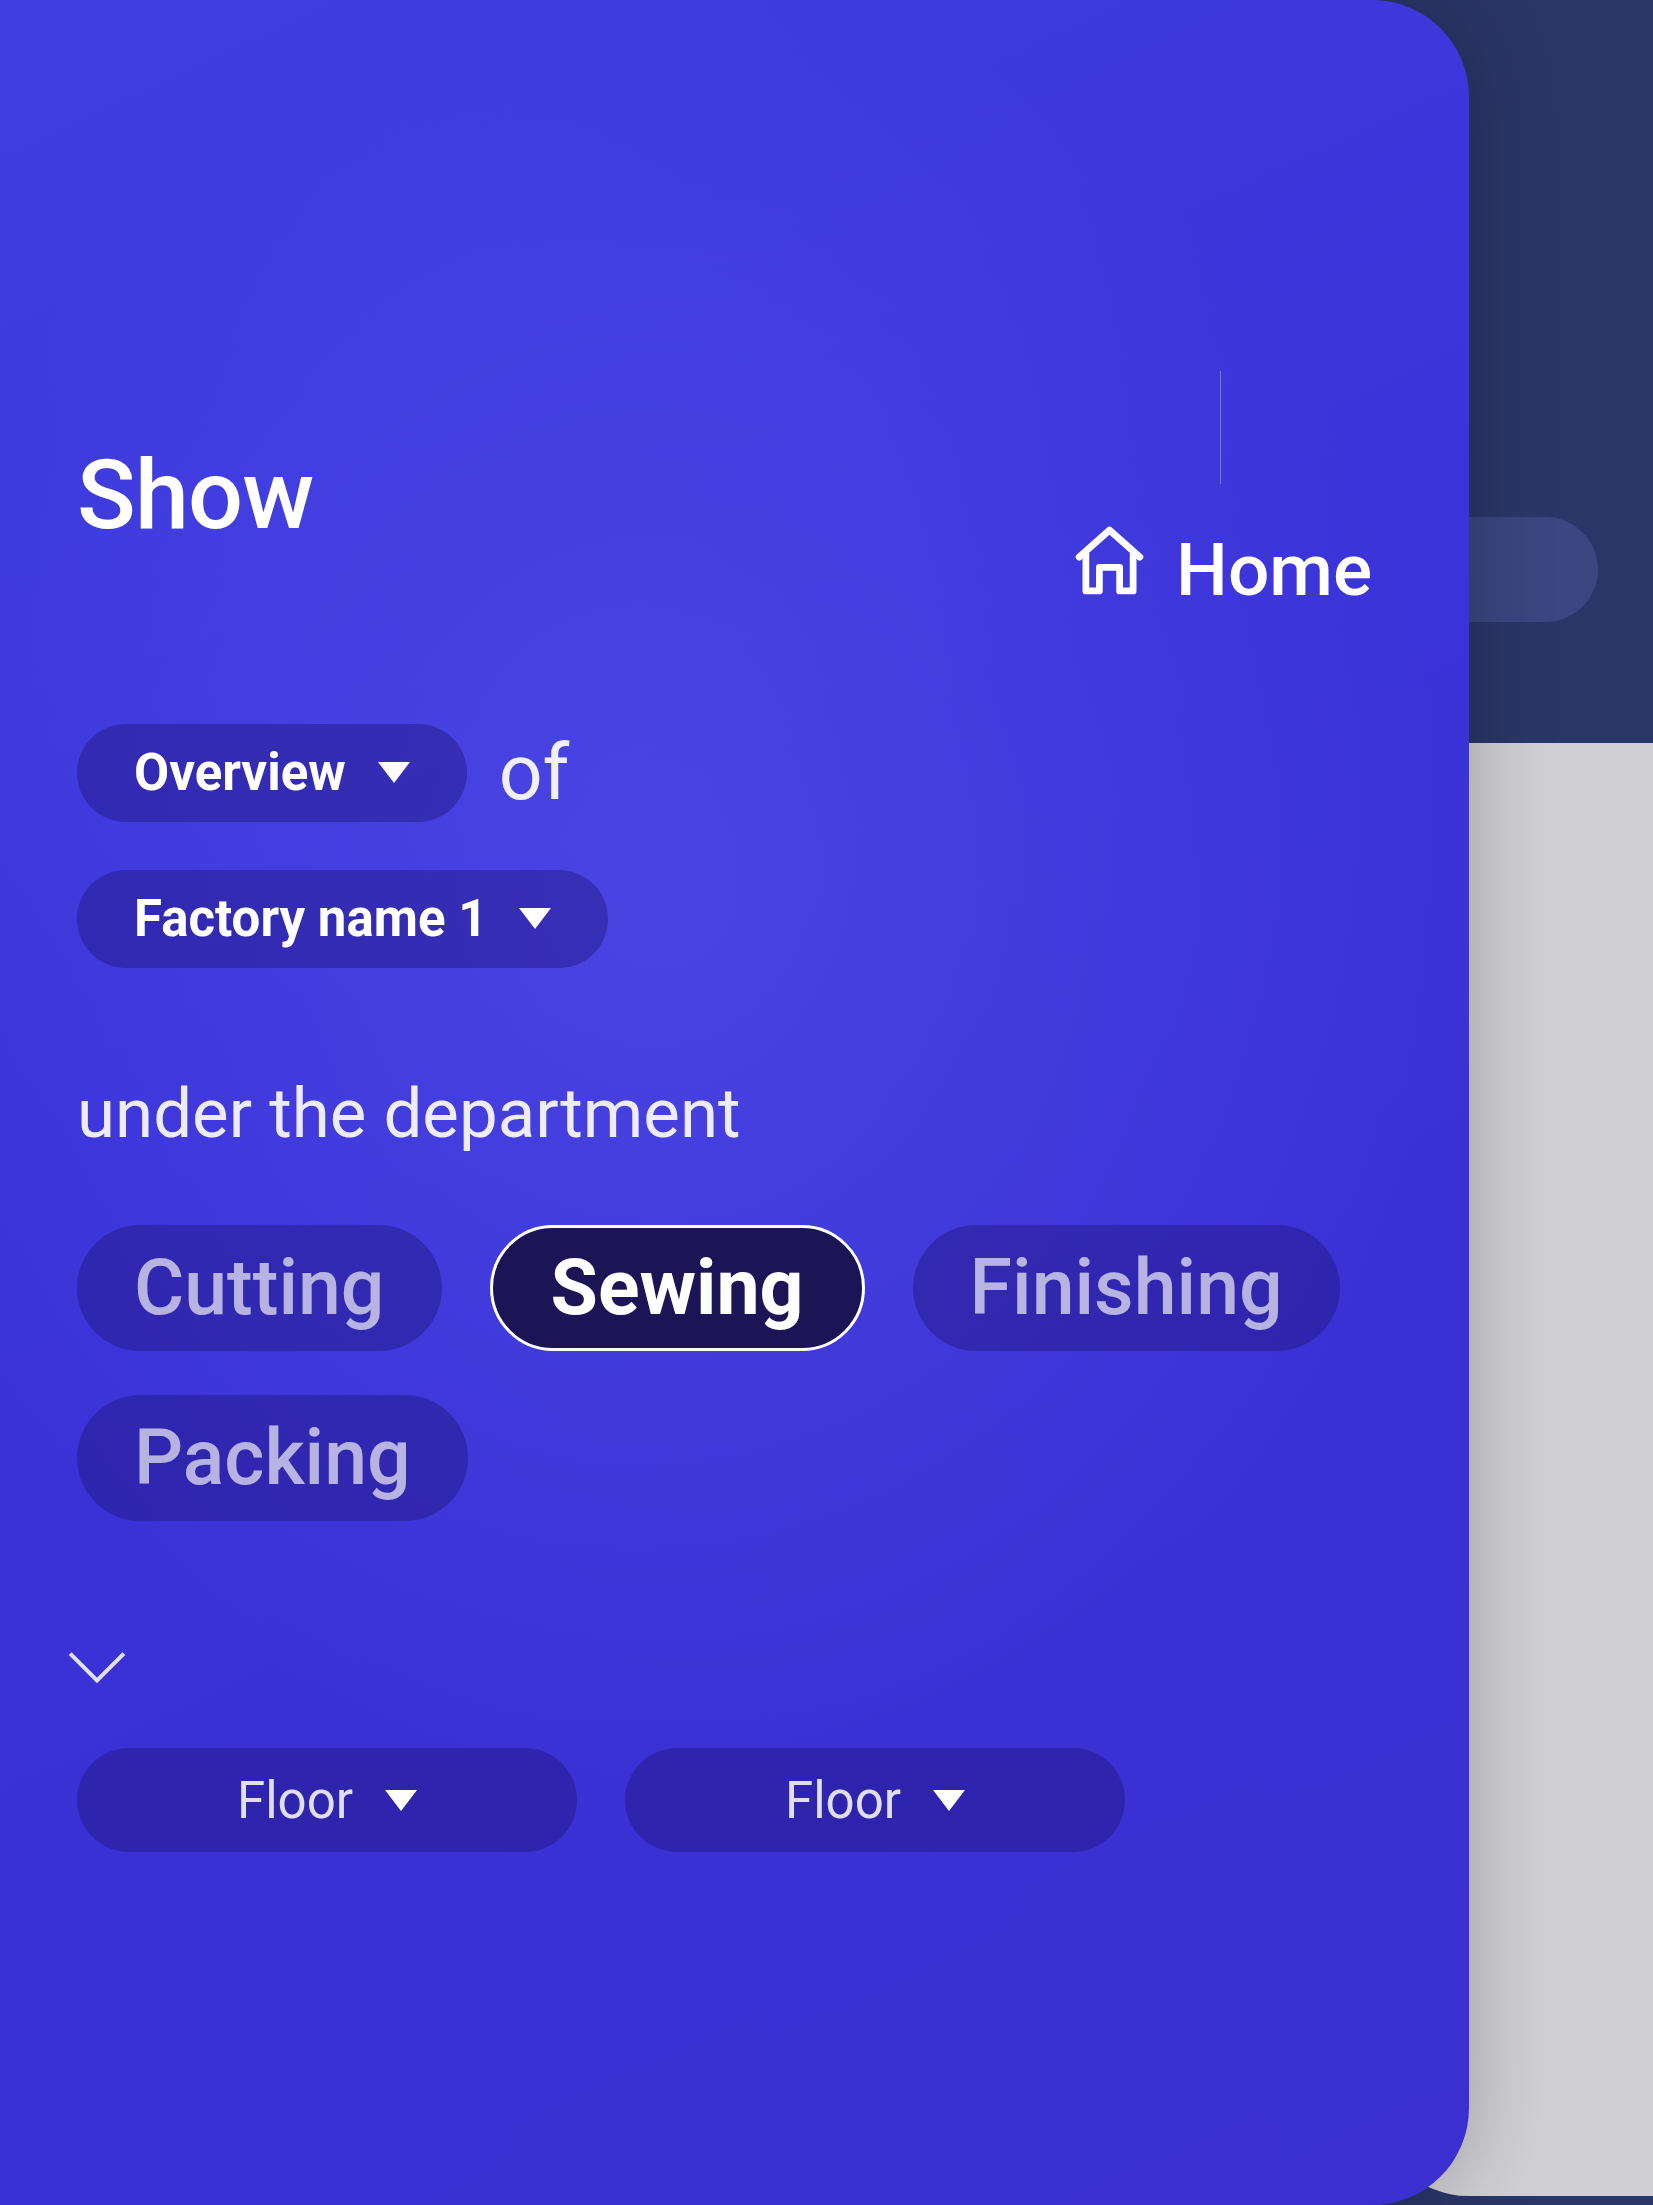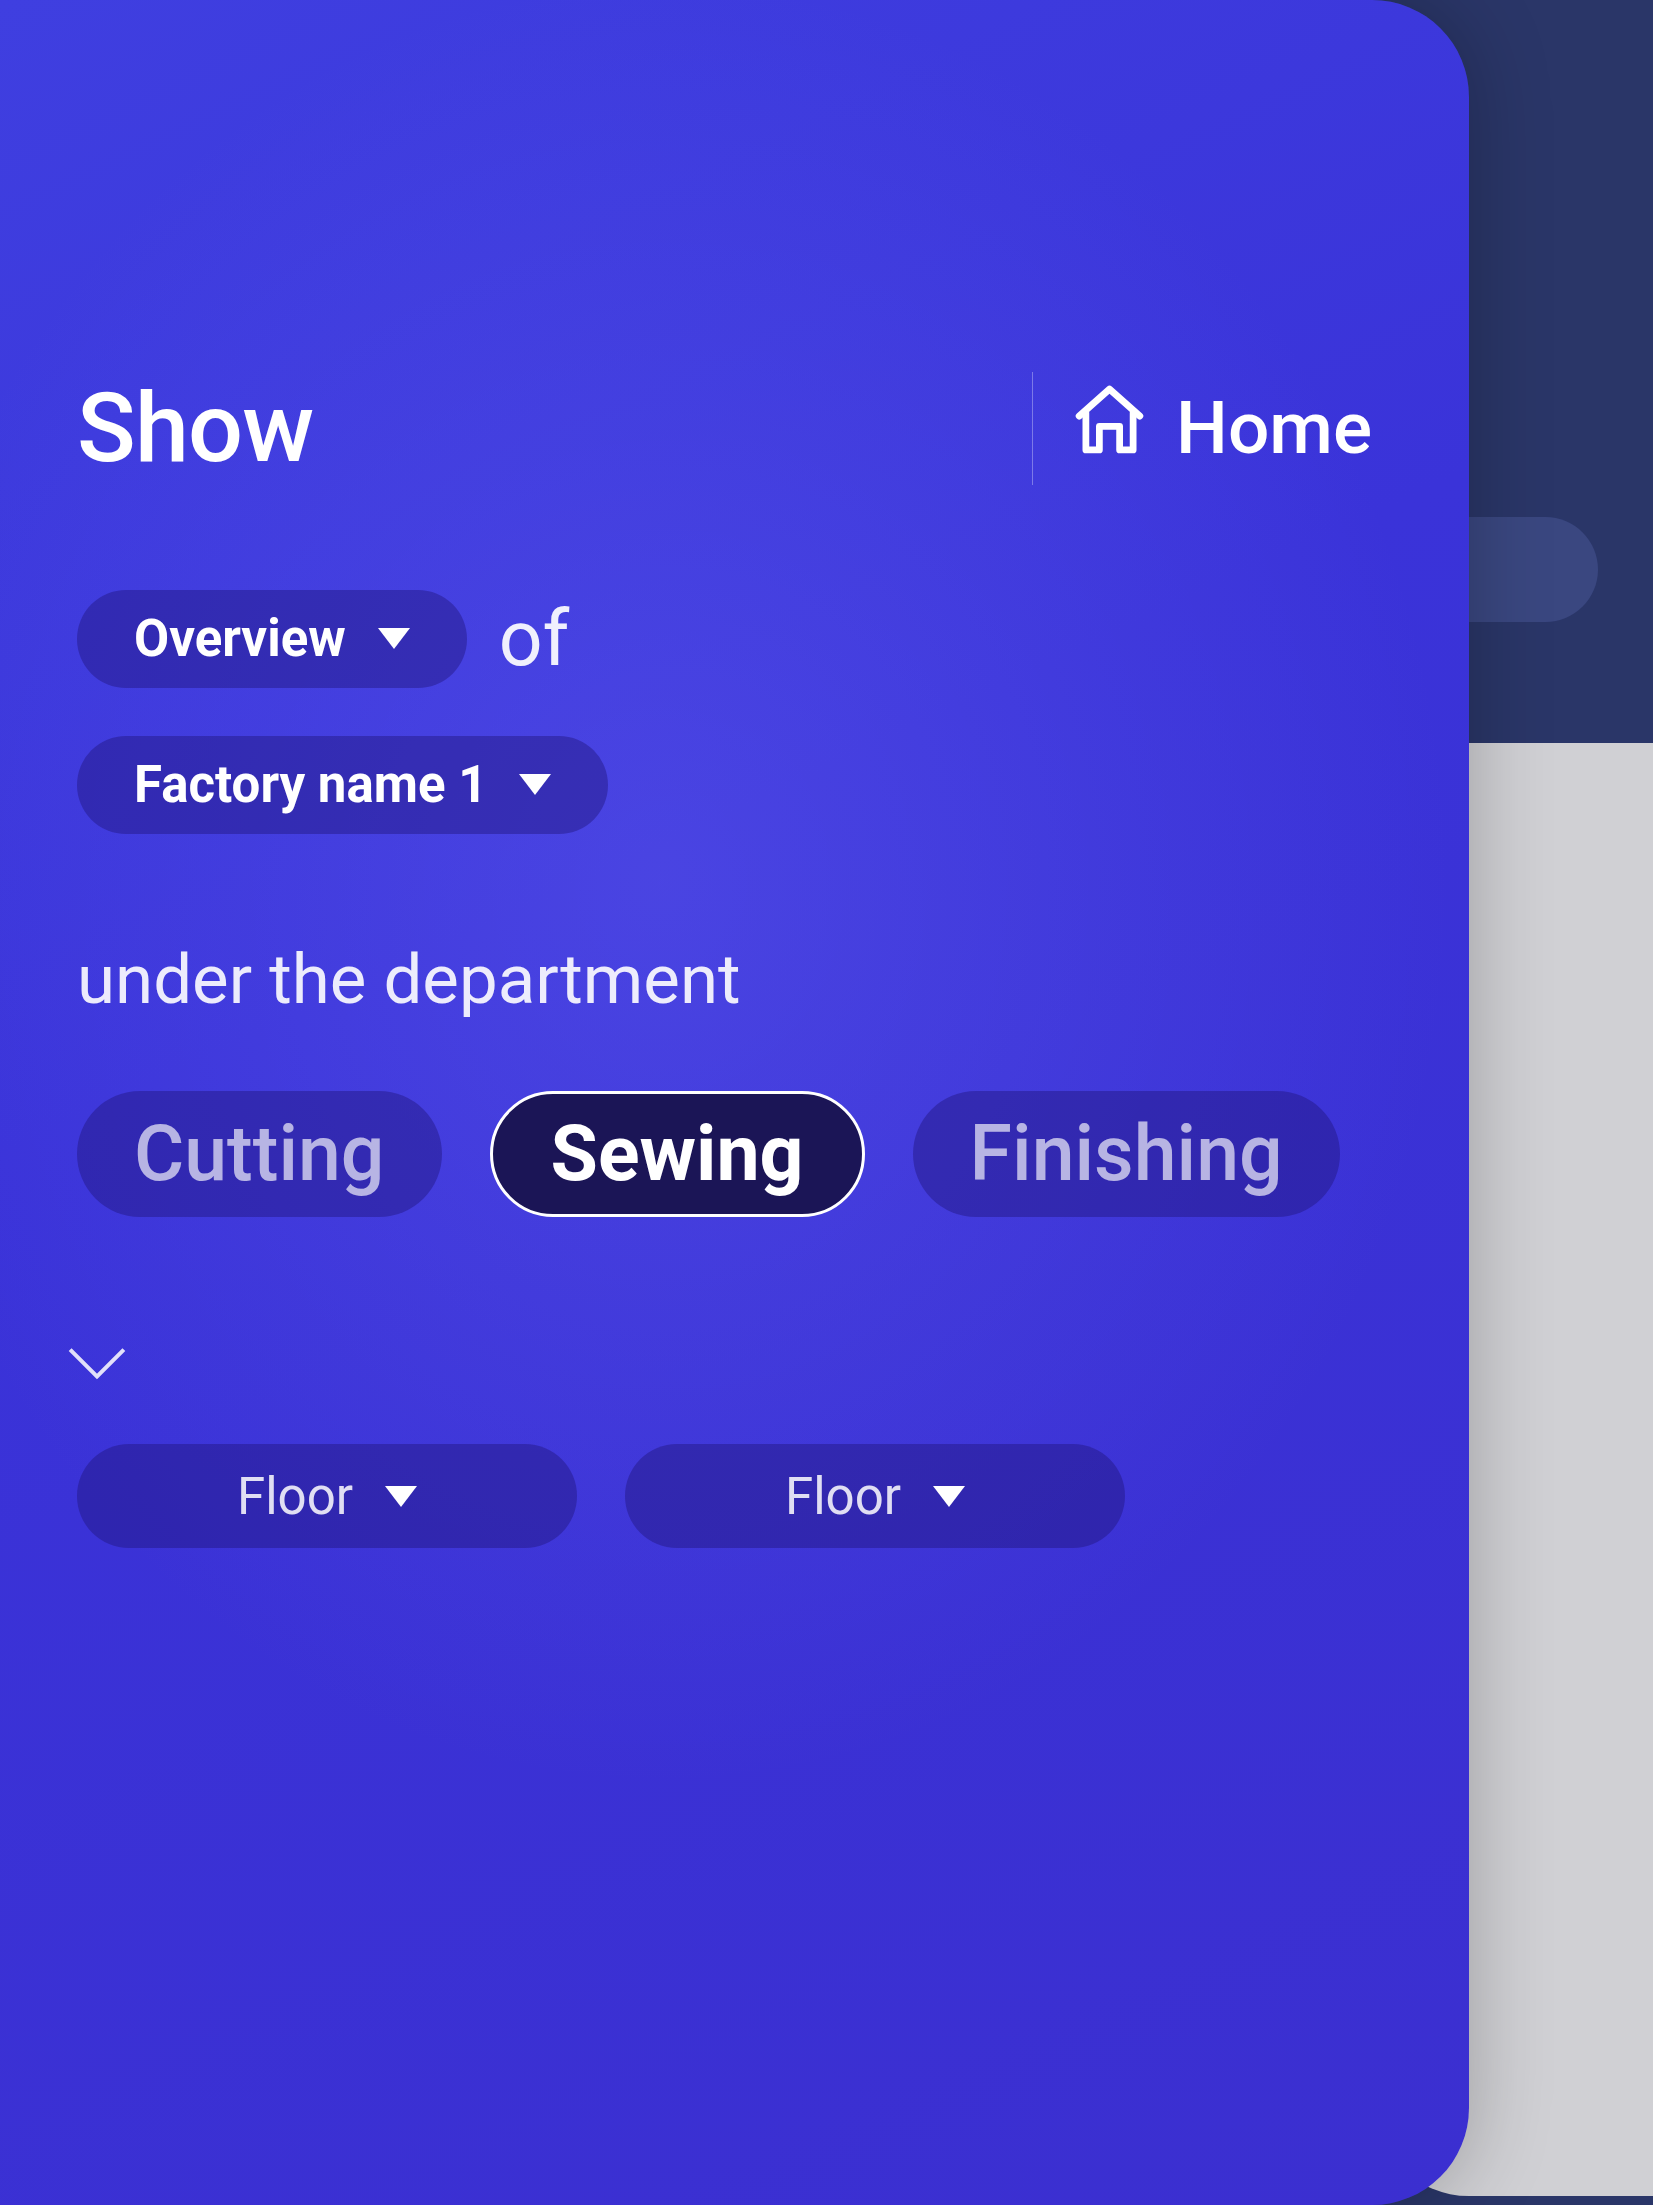--- a/index.html
+++ b/index.html
@@ -57,20 +57,21 @@
   }
   .title {
     font-size: 97px;
     font-weight: 500;
     letter-spacing: -0.8px;
   }
   .home-group {
     display: flex;
     align-items: center;
     gap: 36px;
+    flex-direction: column;
   }
   .vline {
     width: 1.6px;
     height: 113px;
     background: rgba(255,255,255,0.32);
   }
   .home-btn {
     display: flex;
     align-items: center;
     gap: 26px;
@@ -210,20 +211,21 @@
         <span class="caret"></span>
       </div>
     </div>
 
     <div class="section-label">under the department</div>
 
     <div class="chip-row" id="dept-chips">
         <div class="chip">Cutting</div>
         <div class="chip selected">Sewing</div>
         <div class="chip">Finishing</div>
+        <div class="chip">Packing</div>
       </div>
 
     <div class="advanced-row">
       <span class="chev"></span>
     </div>
 
     <div class="dd-row">
       <div class="pill wide">
         <span>Floor</span>
         <span class="caret"></span>

